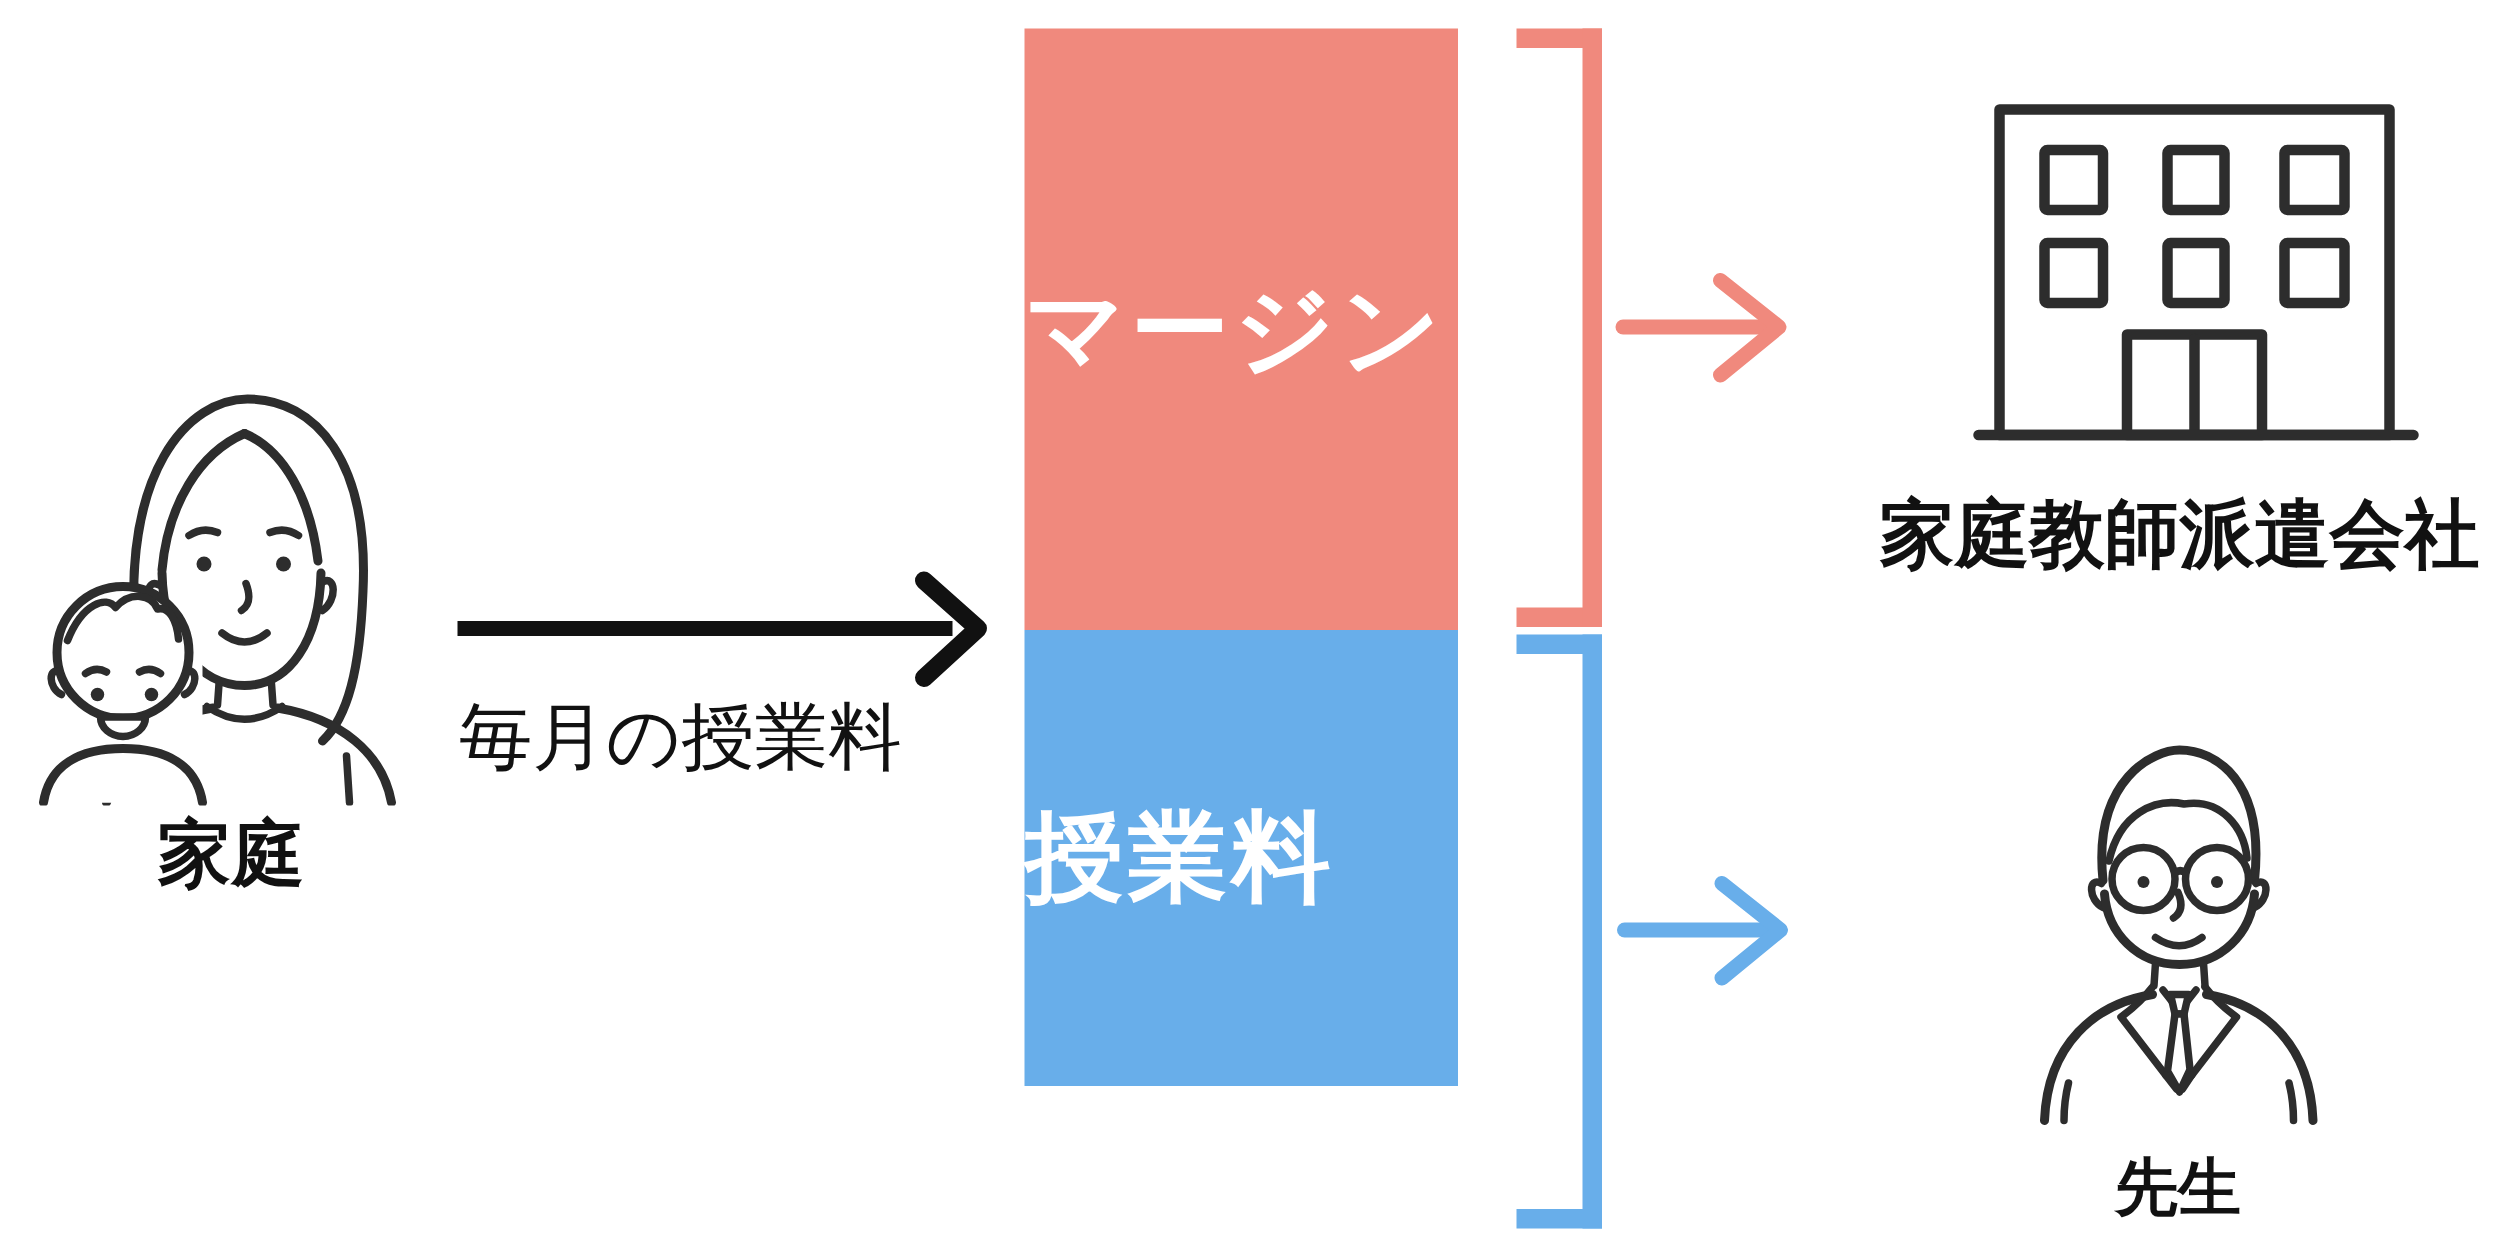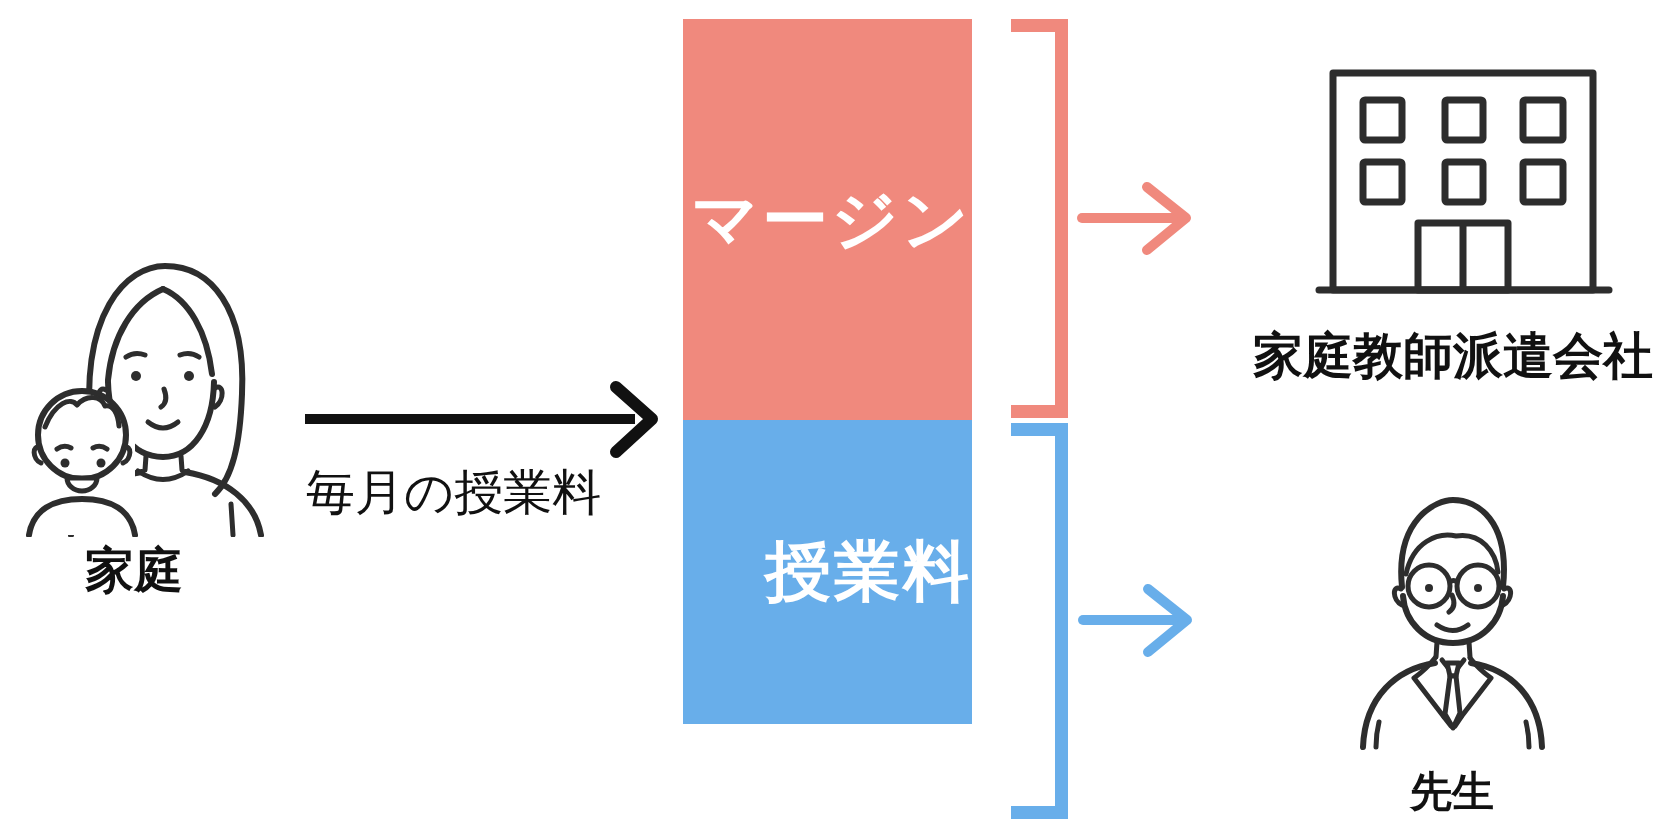--- a/index.html
+++ b/index.html
@@ -31,21 +31,21 @@
     fill: #ffffff;
     stroke: var(--color-line-art, #2d2d2d);
     stroke-width: 6;
     stroke-linecap: round;
     stroke-linejoin: round;
   }
   svg.building .stroke { stroke-width: 7; }
 
   
   .bar { left: 683px; top: 19px; width: 289px; height: 801px; display: flex; flex-direction: column; }
-  .bar-segment { display: flex; align-items: center; justify-content: flex-end; }
+  .bar-segment { display: flex; align-items: center; justify-content: flex-start; }
   .segment-margin { height: 401px; background: var(--color-margin, #F0897D); }
   .segment-tuition { height: 304px; background: var(--color-tuition, #68AEEA); }
   .bar-label {
     color: var(--color-bar-text, #fff);
     font-size: 66px;
     font-weight: bold;
     letter-spacing: 3px;
     white-space: nowrap;
   }
 
@@ -111,21 +111,21 @@
     <path class="stroke stroke-thin" d="M 88 206 Q 95 202 102 207"></path>
     <circle class="fill-dot" cx="60" cy="221" r="4.5"></circle>
     <circle class="fill-dot" cx="96" cy="221" r="4.5"></circle>
     <path class="stroke stroke-thin" d="M 35 206 C 27 202, 27 217, 36 221"></path>
     <path class="stroke stroke-thin" d="M 119 206 C 127 202, 127 217, 118 221"></path>
     <path class="white-stroked" style="stroke-width:5" d="M 62 236 A 15 13 0 0 0 92 236 Z"></path>
     <path class="fill-white" d="M 24 293 C 28 268, 48 257, 77 257 C 106 257, 126 268, 130 293 Z"></path>
     <path class="stroke" d="M 24 293 C 28 268, 48 257, 77 257 C 106 257, 126 268, 130 293"></path>
   </svg>
 
-  <div class="abs caption center" style="left:4px; top:542px; width:260px;">家庭</div>
+  <div class="abs caption center" style="left:24px; top:542px; width:260px;">家庭</div>
 
   <svg class="abs arrow-black" style="left:298px; top:376px;" width="365" height="86" viewBox="0 0 365 86">
     <line x1="7" y1="43" x2="337" y2="43" stroke-width="10"></line>
     <polyline points="318,11 354,43 318,76" stroke-width="12" stroke-linecap="round" stroke-linejoin="round"></polyline>
   </svg>
 
   <div class="abs caption" style="left:306px; top:464px;">毎月の授業料</div>
 
   <div class="abs bar">
     <div class="bar-segment segment-margin">

